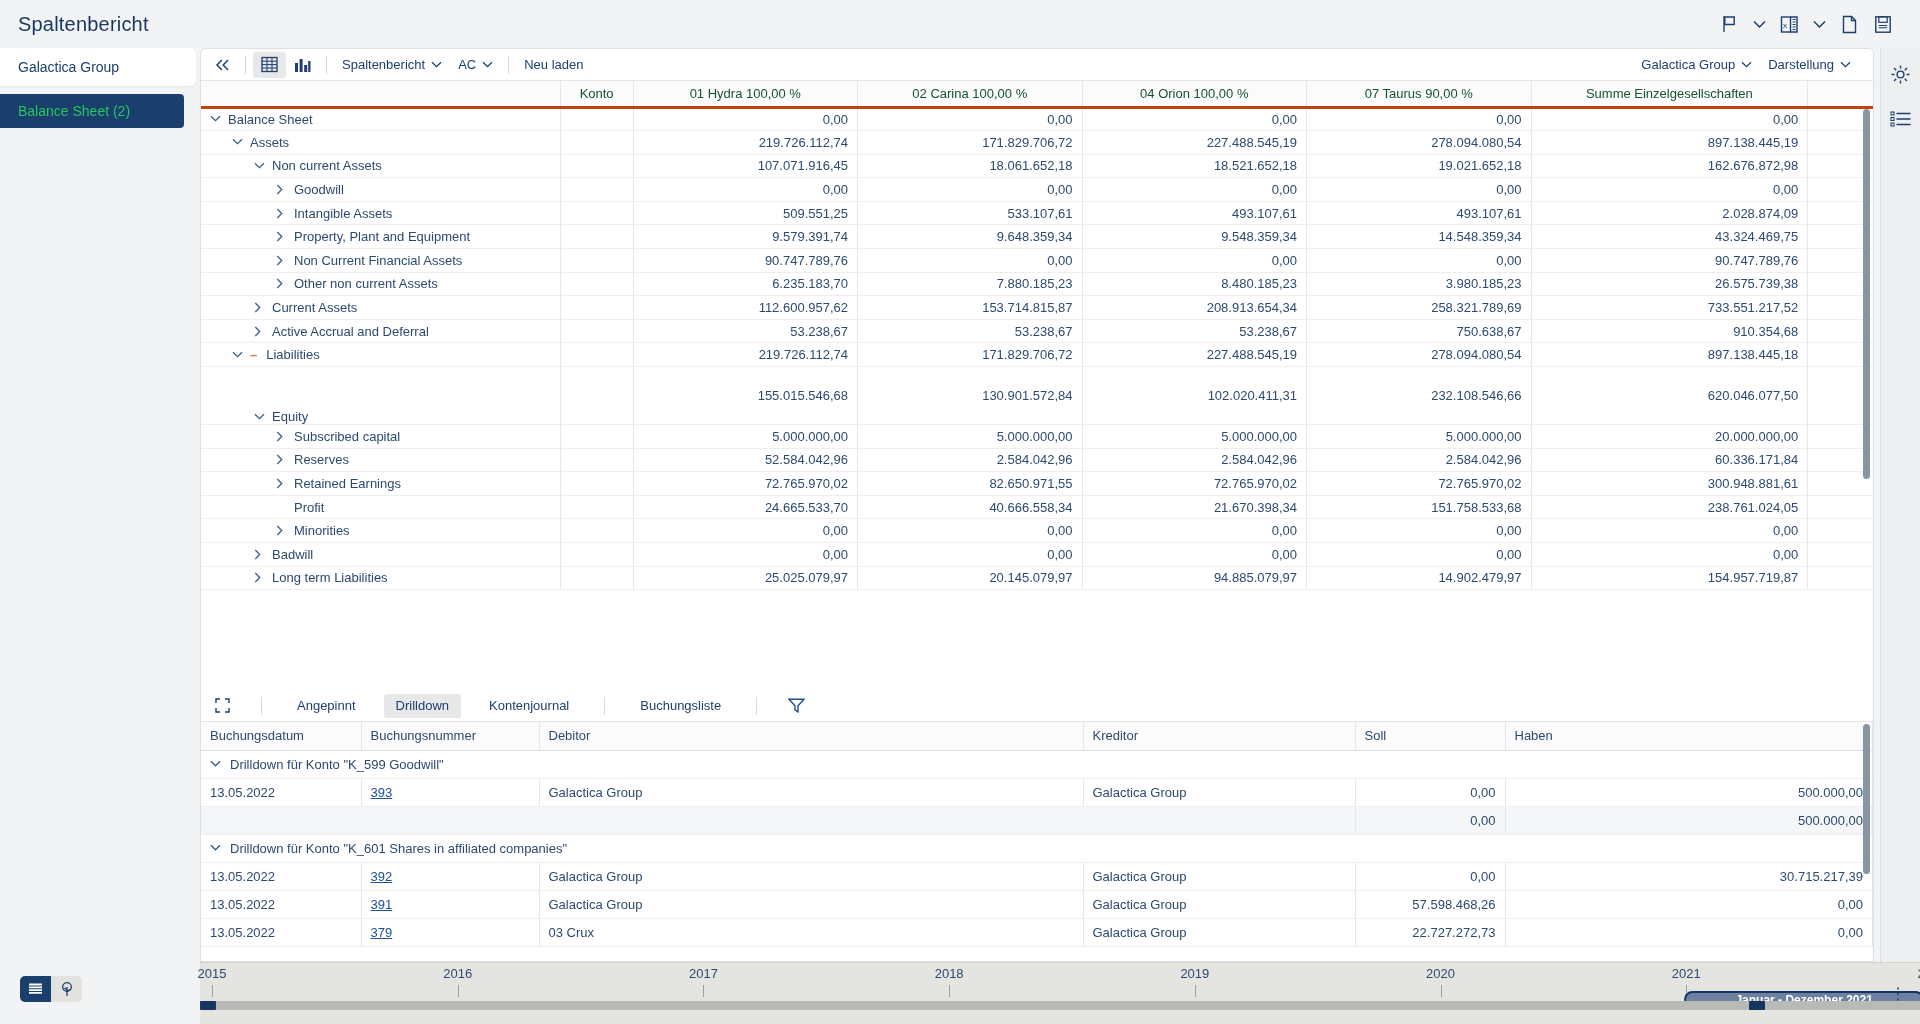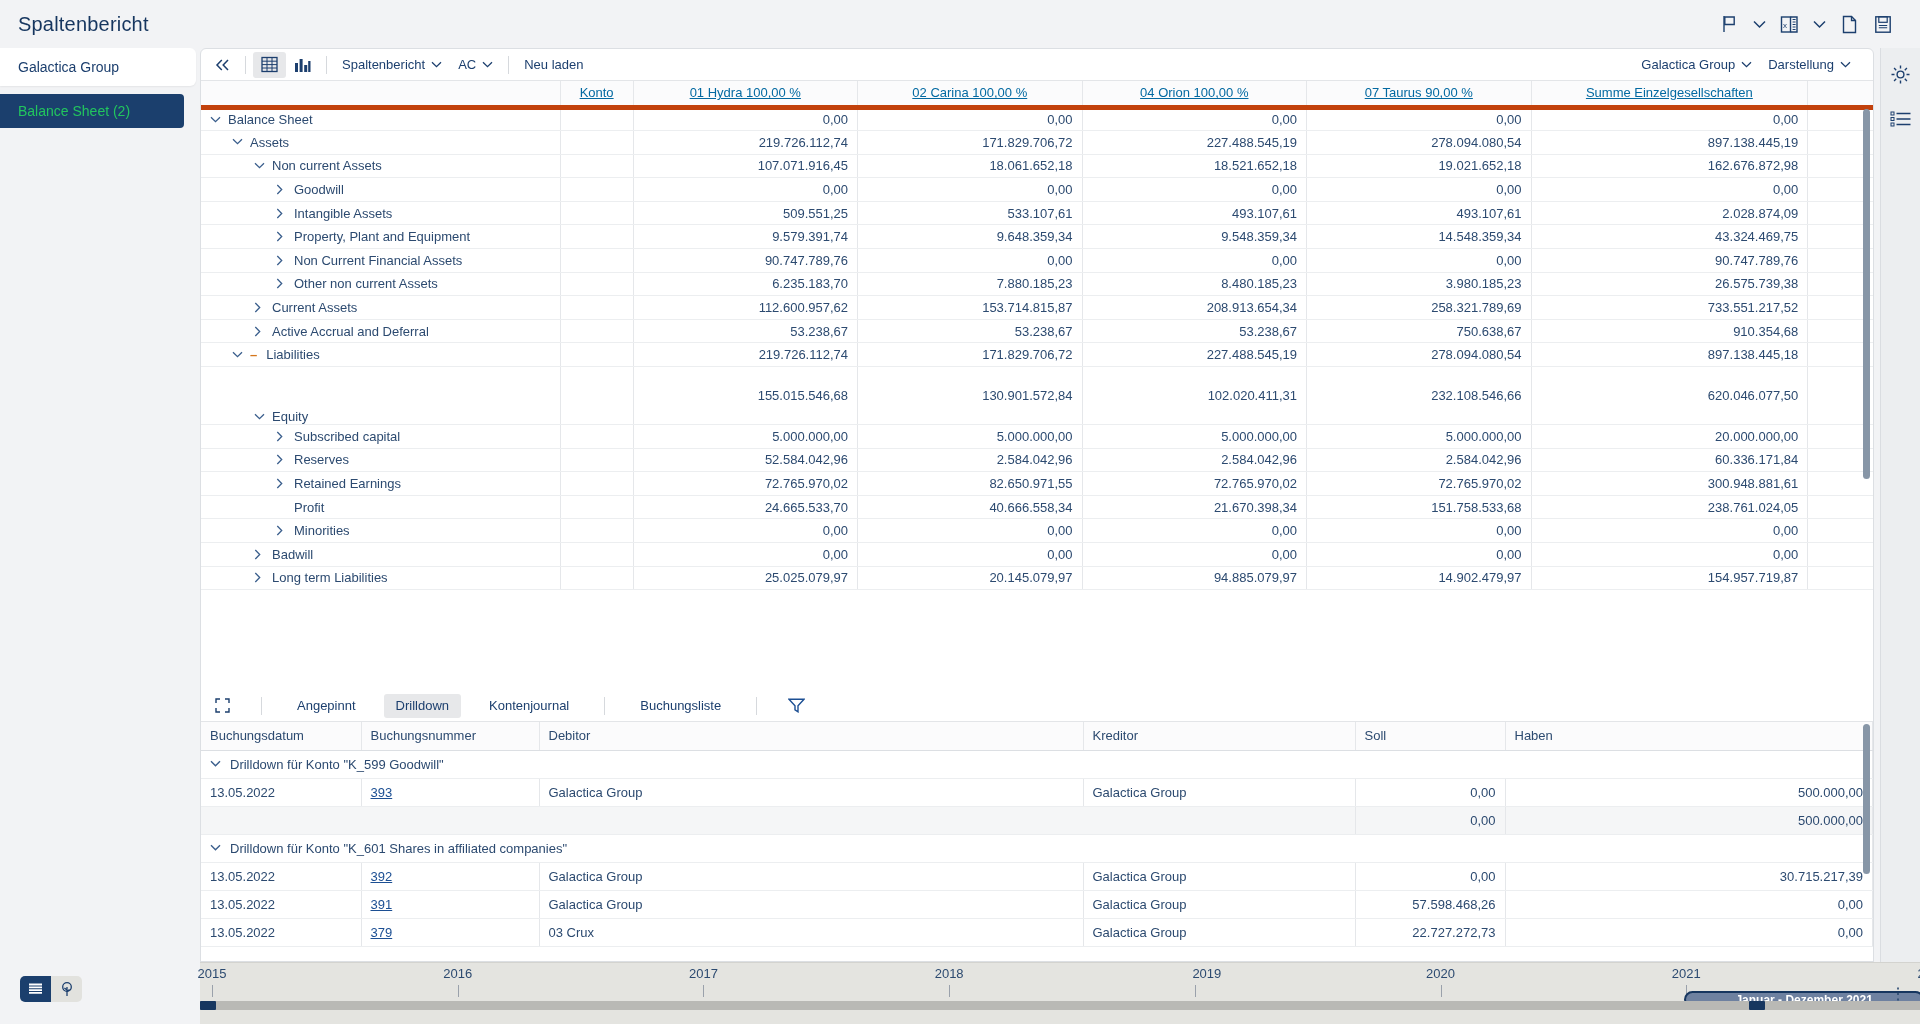--- a/index.html
+++ b/index.html
@@ -86,23 +86,22 @@
   .tb-right{ margin-left:auto; display:flex; align-items:center; }
   
   .gridwrap{ flex:1 1 auto; position:relative; overflow:hidden; }
   table.grid{ border-collapse:collapse; table-layout:fixed; width:1884px; }
   table.grid th, table.grid td{
     border-right:1px solid #e5e7ea; border-bottom:1px solid #eceef0;
     height:23.6px; padding:0 9px; font-weight:normal; font-size:13px; color:#2c4a70;
     white-space:nowrap; overflow:hidden;
   }
   table.grid thead th{
-    background:#fbfbfc; height:26px; text-align:center; color:#0369a1;
-    border-bottom:5px solid #c2410c;
-    text-decoration:underline;
+    background:#fbfbfc; height:26px; text-align:center; color:#14532d;
+    border-bottom:3px solid #c2410c;
   }
   td.num, th.num{ text-align:right; }
   td.lbl{ text-align:left; }
   .cw-label{ width:296px; }
   .cw-konto{ width:60px; }
   .cw-val{ width:185px; }
   .cw-sum{ width:228px; }
   .tw{ display:flex; align-items:center; gap:6px; }
   .tw .caret{ width:12px; display:inline-block; color:#3a5e8c; font-size:11px; }
   .minus{ color:#d4761c; font-weight:bold; margin-right:3px; }
@@ -813,21 +812,21 @@
   <div class="timeline">
     <div class="tl-years" id="tl-years">
         <div class="tl-year" style="left: 12px;">2015</div>
         <div class="tl-tick" style="left: 12px;"></div>
         <div class="tl-year" style="left: 257.714px;">2016</div>
         <div class="tl-tick" style="left: 257.714px;"></div>
         <div class="tl-year" style="left: 503.429px;">2017</div>
         <div class="tl-tick" style="left: 503.429px;"></div>
         <div class="tl-year" style="left: 749.143px;">2018</div>
         <div class="tl-tick" style="left: 749.143px;"></div>
-        <div class="tl-year" style="left: 994.857px; margin-left: 12px;">2019</div>
+        <div class="tl-year" style="left: 994.857px;">2019</div>
         <div class="tl-tick" style="left: 994.857px;"></div>
         <div class="tl-year" style="left: 1240.57px;">2020</div>
         <div class="tl-tick" style="left: 1240.57px;"></div>
         <div class="tl-year" style="left: 1486.29px;">2021</div>
         <div class="tl-tick" style="left: 1486.29px;"></div>
         <div class="tl-year" style="left: 1732px;">2022</div>
       </div>
     <div class="tl-pill" id="tl-pill" style="left: 1484.29px; width: 239.714px;">
       <span>Januar - Dezember 2021</span>
     </div>

